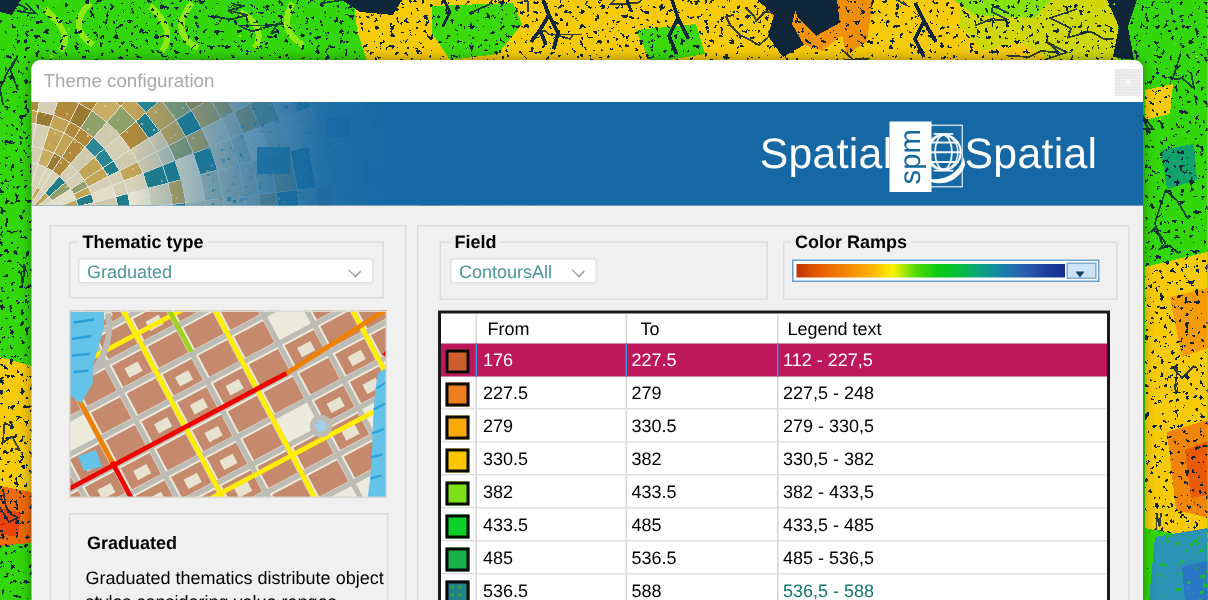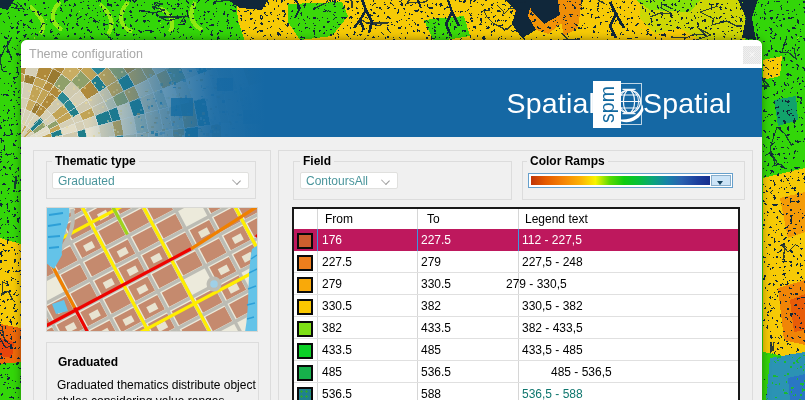--- a/index.html
+++ b/index.html
@@ -1164,21 +1164,21 @@
         <div class="sw" style="background:#ee7e1d;"></div>
         <div class="cell" style="left:28px; color:#000;">227.5</div>
         <div class="cell" style="left:127px; color:#000;">279</div>
         <div class="cell" style="left:228px; color:#000;">227,5 - 248</div>
       </div>
       <div class="rowsep" style="top:41px;"></div>
       <div class="row" style="top:64px; ">
         <div class="sw" style="background:#f9a909;"></div>
         <div class="cell" style="left:28px; color:#000;">279</div>
         <div class="cell" style="left:127px; color:#000;">330.5</div>
-        <div class="cell" style="left:212px; color:#000;">279 - 330,5</div>
+        <div class="cell" style="left:228px; color:#000;">279 - 330,5</div>
       </div>
       <div class="rowsep" style="top:63px;"></div>
       <div class="row" style="top:86px; ">
         <div class="sw" style="background:#fbc800;"></div>
         <div class="cell" style="left:28px; color:#000;">330.5</div>
         <div class="cell" style="left:127px; color:#000;">382</div>
         <div class="cell" style="left:228px; color:#000;">330,5 - 382</div>
       </div>
       <div class="rowsep" style="top:85px;"></div>
       <div class="row" style="top:108px; ">
@@ -1192,21 +1192,21 @@
         <div class="sw" style="background:#0bd026;"></div>
         <div class="cell" style="left:28px; color:#000;">433.5</div>
         <div class="cell" style="left:127px; color:#000;">485</div>
         <div class="cell" style="left:228px; color:#000;">433,5 - 485</div>
       </div>
       <div class="rowsep" style="top:129px;"></div>
       <div class="row" style="top:152px; ">
         <div class="sw" style="background:#17b14b;"></div>
         <div class="cell" style="left:28px; color:#000;">485</div>
         <div class="cell" style="left:127px; color:#000;">536.5</div>
-        <div class="cell" style="left:228px; color:#000;margin-left:29px;">485 - 536,5</div>
+        <div class="cell" style="left:228px; color:#000;">485 - 536,5</div>
       </div>
       <div class="rowsep" style="top:151px;"></div>
       <div class="row" style="top:174px; ">
         <div class="sw" style="background:#20808e; background-image:radial-gradient(#2ba23c 1px, transparent 1.2px); background-size:5px 5px;"></div>
         <div class="cell" style="left:28px; color:#000;">536.5</div>
         <div class="cell" style="left:127px; color:#000;">588</div>
         <div class="cell" style="left:228px; color:#0f766e;">536,5 - 588</div>
       </div>
       <div class="rowsep" style="top:173px;"></div>
     </div>

